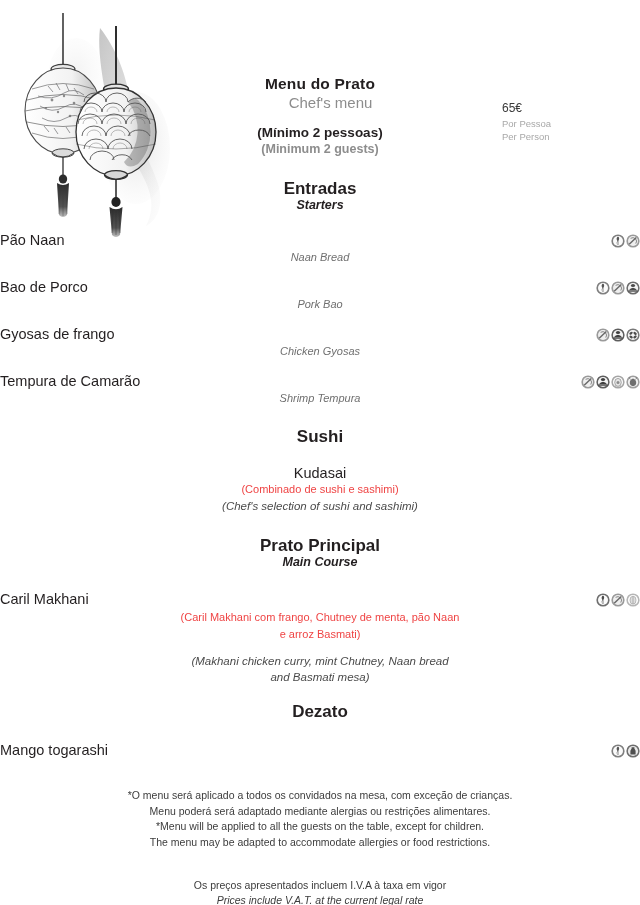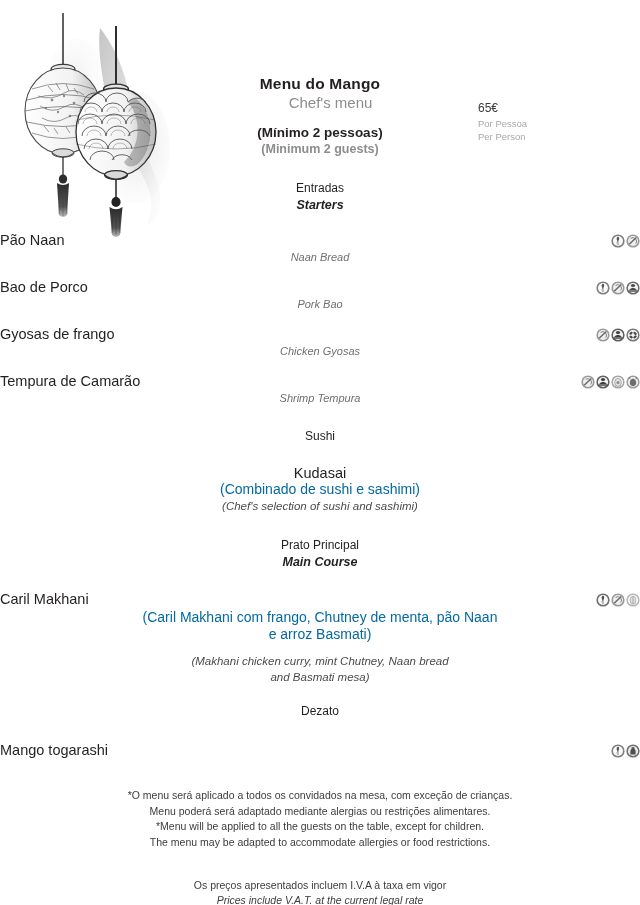--- a/index.html
+++ b/index.html
@@ -62,40 +62,40 @@
   #minimum-en {
     font-size: 12.5px;
     font-weight: bold;
     line-height: 17px;
     color: #8d8d8d;
   }
 
   
   #price-block {
     position: absolute;
-    left: 478px;
+    left: 502px;
     top: 100px;
     text-align: left;
     line-height: 14px;
   }
   #price-amount {
     font-size: 12px;
     color: #3a3a3a;
     line-height: 17px;
   }
   .price-sub {
     font-size: 9.5px;
     color: #a8a8a8;
     line-height: 13px;
   }
 
   
   .section-heading-pt {
-    font-size: 12px;
-    font-weight: normal;
+    font-size: 17px;
+    font-weight: bold;
     line-height: 17px;
   }
   .section-heading-en {
     font-size: 12.5px;
     font-weight: bold;
     font-style: italic;
     line-height: 16px;
   }
 
   
@@ -113,22 +113,22 @@
     white-space: nowrap;
   }
   .dish-name.gap { margin-right: 6px; }
   .dish-sub {
     font-size: 11px;
     font-style: italic;
     color: #6f6f6f;
     line-height: 15px;
   }
   .dish-desc {
-    font-size: 14px;
-    color: #0369a1;
+    font-size: 11px;
+    color: #ef4444;
     line-height: 17px;
   }
   .dish-desc-en {
     font-size: 11.5px;
     font-style: italic;
     color: #4a4a4a;
     line-height: 16px;
   }
 
   
@@ -286,21 +286,21 @@
   <g stroke="#2f2f2f" stroke-width="0.6" opacity="0.75">
     <line x1="105" y1="201" x2="104" y2="225"></line>
     <line x1="108" y1="201" x2="108" y2="227"></line>
     <line x1="111" y1="201" x2="112" y2="225"></line>
   </g>
 </svg>
 
 <div id="menu-column">
 
   <div id="header-block">
-    <div id="menu-title-pt" class="pt">Menu do Mango</div>
+    <div id="menu-title-pt" class="pt">Menu do Prato</div>
     <div id="menu-title-en" class="en">Chef's menu</div>
     <div id="minimum-pt" class="pt">(Mínimo 2 pessoas)</div>
     <div id="minimum-en" class="en">(Minimum 2 guests)</div>
   </div>
 
   <div id="price-block">
     <div id="price-amount">65€</div>
     <div class="price-sub">Por Pessoa</div>
     <div class="price-sub">Per Person</div>
   </div>

